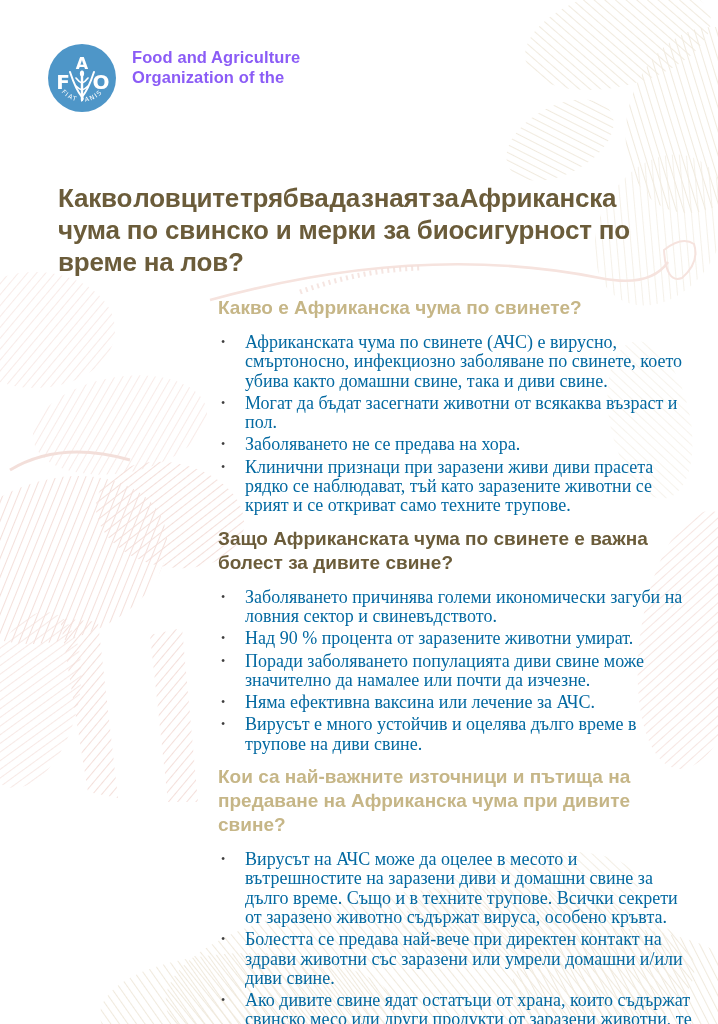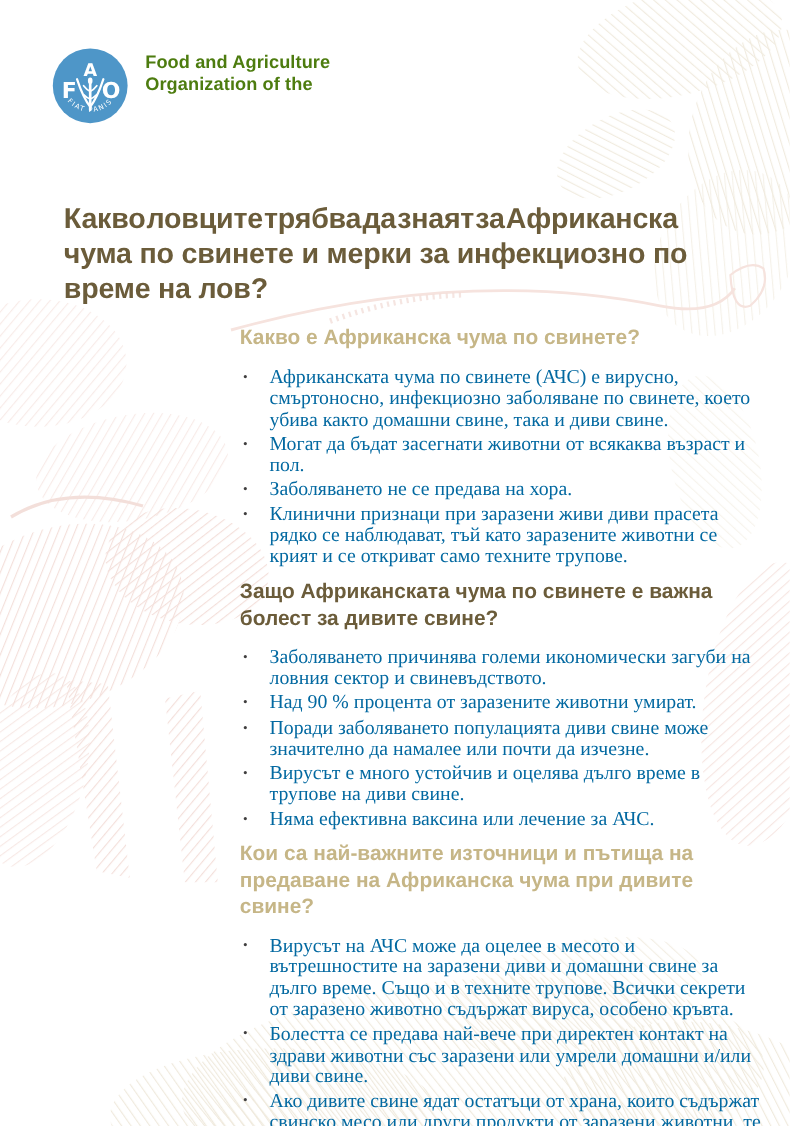--- a/index.html
+++ b/index.html
@@ -15,21 +15,21 @@
     position:absolute;inset:0;width:718px;height:1024px;
     pointer-events:none;z-index:0;
   }
   
   .header{
     position:absolute;left:46px;top:42px;
     display:flex;align-items:flex-start;gap:14px;z-index:2;
   }
   .fao-logo{width:72px;height:72px;flex:0 0 auto;}
   .org-name{
-    color:#4d7c0f;
+    color:#8b5cf6;
     font-size:16.5px;font-weight:bold;line-height:19.5px;
     padding-top:6px;letter-spacing:0.1px;
   }
   
   .main-title{
     position:absolute;left:42px;top:166px;width:650px;z-index:2;
     color:#6B5C3A;font-weight:bold;
     font-size:26px;line-height:32px;letter-spacing:-0.2px;
   }
   .main-title .t-line{white-space:nowrap;}
@@ -136,21 +136,21 @@
       </text>
     </svg>
     <div class="org-name">
       <div>Food and Agriculture</div>
       <div>Organization of the</div>
     </div>
   </div>
 
   <h1 class="main-title" style="margin:16px;">
     <div class="t-line tight">Какво ловците трябва да знаят за Африканска</div>
-    <div class="t-line">чума по свинете и мерки за инфекциозно по</div>
+    <div class="t-line">чума по свинско и мерки за биосигурност по</div>
     <div class="t-line">време на лов?</div>
   </h1>
 
   <div class="content">
 
     <div class="section">
       <h2 class="tan">Какво е Африканска чума по свинете?</h2>
       <ul>
         <li>Африканската чума по свинете (АЧС) е вирусно, смъртоносно, инфекциозно заболяване по свинете, което убива както домашни свине, така и диви свине.</li>
         <li>Могат да бъдат засегнати животни от всякаква възраст и пол.</li>
@@ -158,22 +158,22 @@
         <li>Клинични признаци при заразени живи диви прасета рядко се наблюдават, тъй като заразените животни се крият и се откриват само техните трупове.</li>
       </ul>
     </div>
 
     <div class="section">
       <h2 class="brown">Защо Африканската чума по свинете е важна болест за дивите свине?</h2>
       <ul>
         <li>Заболяването причинява големи икономически загуби на ловния сектор и свиневъдството.</li>
         <li>Над 90 % процента от заразените животни умират.</li>
         <li>Поради заболяването популацията диви свине може значително да намалее или почти да изчезне.</li>
+        <li>Няма ефективна ваксина или лечение за АЧС.</li>
         <li>Вирусът е много устойчив и оцелява дълго време в трупове на диви свине.</li>
-        <li>Няма ефективна ваксина или лечение за АЧС.</li>
       </ul>
     </div>
 
     <div class="section">
       <h2 class="tan">Кои са най-важните източници и пътища на предаване на Африканска чума при дивите свине?</h2>
       <ul>
         <li>Вирусът на АЧС може да оцелее в месото и вътрешностите на заразени диви и домашни свине за дълго време. Също и в техните трупове. Всички секрети от заразено животно съдържат вируса, особено кръвта.</li>
         <li>Болестта се предава най-вече при директен контакт на здрави животни със заразени или умрели домашни и/или диви свине.</li>
         <li>Ако дивите свине ядат остатъци от храна, които съдържат свинско месо или други продукти от заразени животни, те могат да се заразят с АЧС.</li>
 

